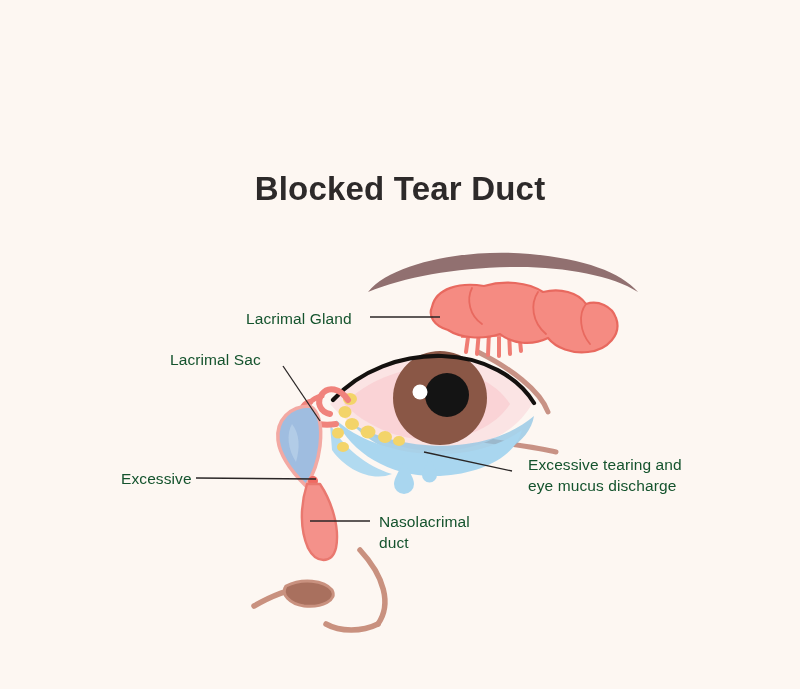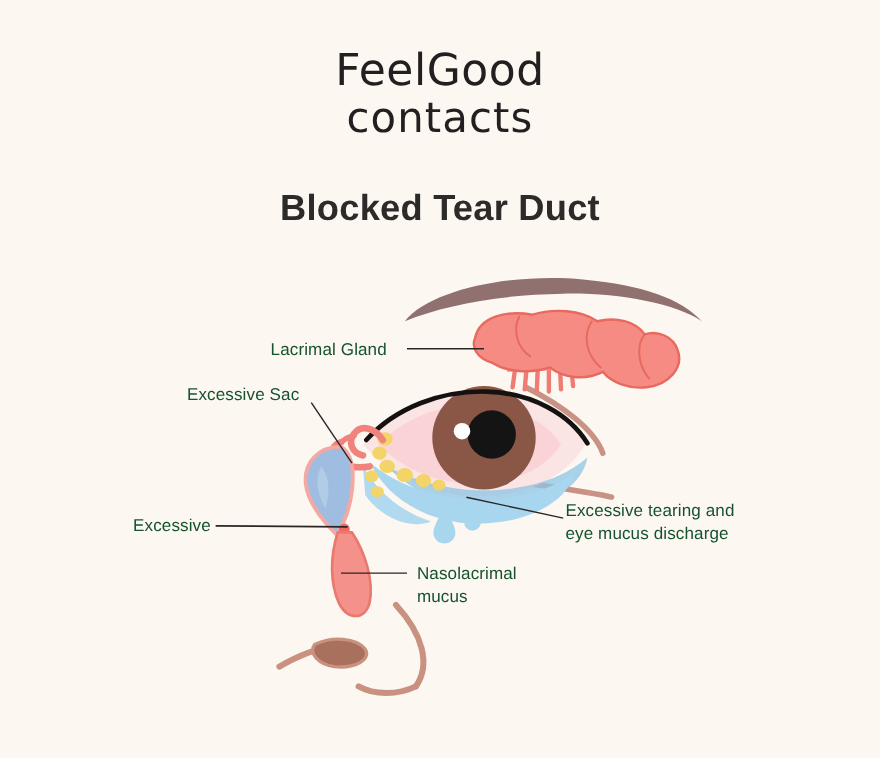--- a/index.html
+++ b/index.html
@@ -80,31 +80,27 @@
     font-size: 15.5px;
     color: #14532d;
     line-height: 21px;
     white-space: pre-line;
     letter-spacing: 0.1px;
   }
   #label-lacrimal-gland { left: 246px; top: 308px; }
   #label-lacrimal-sac   { left: 170px; top: 349px; }
   #label-blockage       { left: 121px; top: 468px; }
   #label-nasolacrimal   { left: 379px; top: 511px; }
-  #label-excessive      { left: 514px; top: 454px; }
+  #label-excessive      { left: 528px; top: 454px; }
 </style>
 </head>
 <body>
 
 <div id="stage">
 
-  <div id="logo-block">
-    <span class="logo-line1">FeelGood</span>
-    <span class="logo-line2">contacts</span>
-  </div>
 
   <div id="page-title">Blocked Tear Duct</div>
 
   <svg id="diagram-svg" viewBox="0 0 800 689">
 
     <path d="M368 292 C 392 262, 470 248, 530 254 C 585 259, 620 272, 638 292
              C 612 275, 560 266, 512 267 C 455 268, 405 277, 368 292 Z" fill="#917070"></path>
 
     <path d="M478 352 C 510 368, 540 390, 548 412" fill="none" stroke="#c89285" stroke-width="5" stroke-linecap="round"></path>
     <path d="M470 438 C 510 444, 540 448, 556 452" fill="none" stroke="#c89285" stroke-width="5" stroke-linecap="round"></path>
@@ -203,23 +199,23 @@
 
     <line x1="370" y1="317" x2="440" y2="317" stroke="#2a2626" stroke-width="1.3"></line>
     <line x1="283" y1="366" x2="320" y2="421" stroke="#2a2626" stroke-width="1.3"></line>
     <line x1="196" y1="478" x2="316" y2="479" stroke="#2a2626" stroke-width="1.6"></line>
     <line x1="310" y1="521" x2="370" y2="521" stroke="#2a2626" stroke-width="1.3"></line>
     <line x1="424" y1="452" x2="512" y2="471" stroke="#2a2626" stroke-width="1.3"></line>
   </svg>
 
   <div class="dlabel" id="label-lacrimal-gland">Lacrimal Gland</div>
 
-  <div class="dlabel" id="label-lacrimal-sac">Excessive Sac</div>
+  <div class="dlabel" id="label-lacrimal-sac">Lacrimal Sac</div>
 
   <div class="dlabel" id="label-blockage">Excessive</div>
 
   <div class="dlabel" id="label-nasolacrimal">Nasolacrimal
-mucus</div>
+duct</div>
 
   <div class="dlabel" id="label-excessive">Excessive tearing and
 eye mucus discharge</div>
 
 </div>
 
 </body></html>

